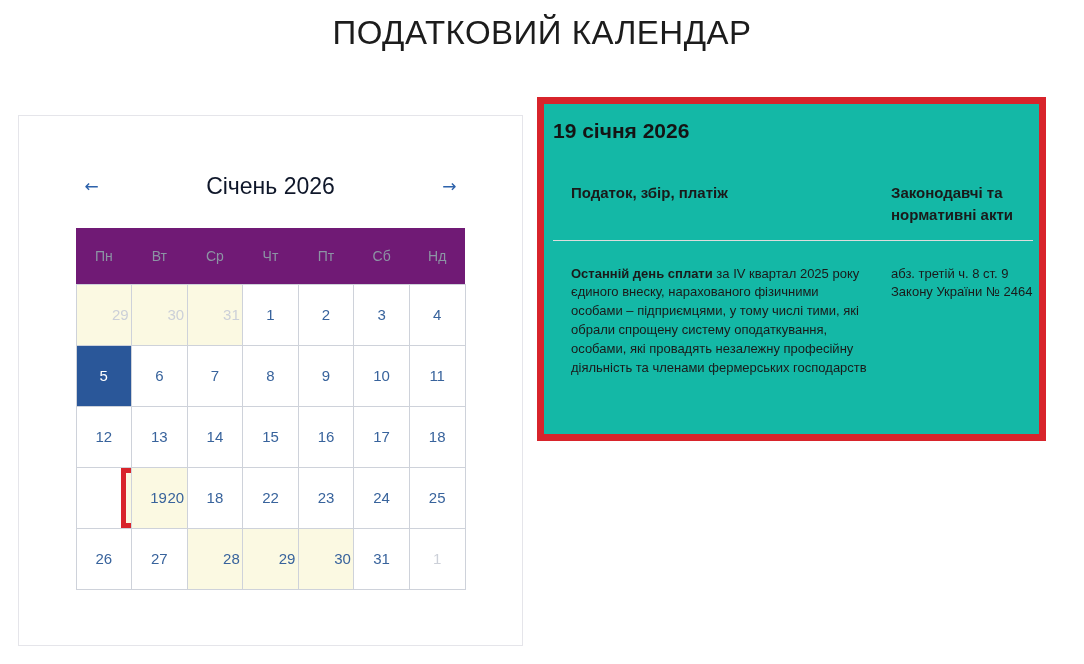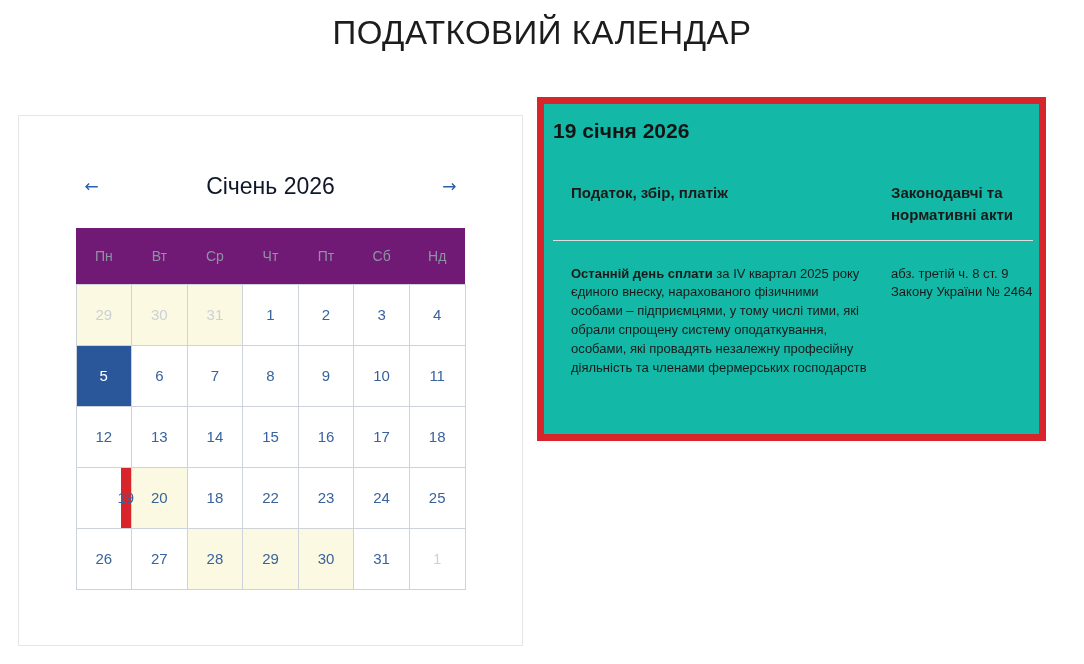--- a/index.html
+++ b/index.html
@@ -38,21 +38,21 @@
   .cal-grid thead th {
     height: 56px; background: #701a75; border: none;
     font-weight: 400; font-size: 14px; color: #8c94a4;
   }
   .cal-grid tbody td { border: 1px solid #ced2da; padding: 0; }
   .cal-grid .cell {
     height: 60px; display: flex; align-items: center; justify-content: center;
     font-size: 15px; color: #38639c; background: #fff; cursor: pointer;
   }
   .cal-grid .cell.muted { color: #ccd0d8; }
-  .cal-grid .cell.highlight { background: #fbf9e2; }
+  .cal-grid .cell.highlight { background: #fbf9e2; padding-left: 33px; }
   .cal-grid .cell.today { background: #2a5799; color: #ffffff; }
   .cal-grid .cell.selected { border: 5px solid #d8242b; margin-left: 44px; }
 
   
   .detail-panel {
     margin-left: 14px; width: 509px; min-height: 344px;
     border: 7px solid #d8242b; background: #14b8a6;
     padding: 15px 6px 20px 9px;
   }
   .detail-panel h2 { margin: 0; font-size: 21px; font-weight: 700; color: #141414; }

